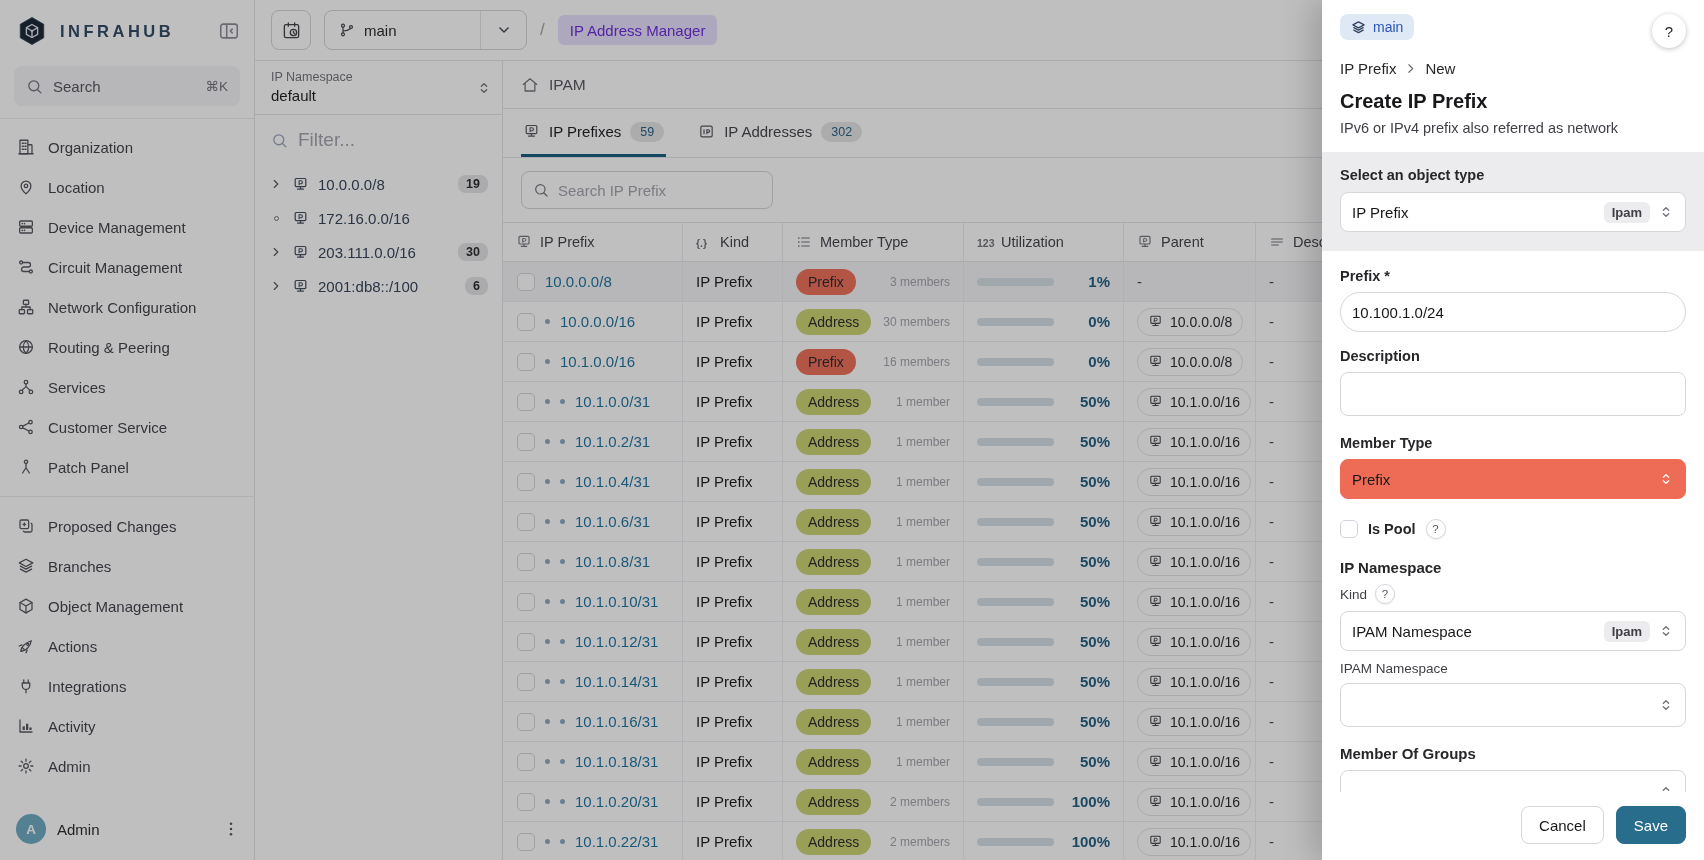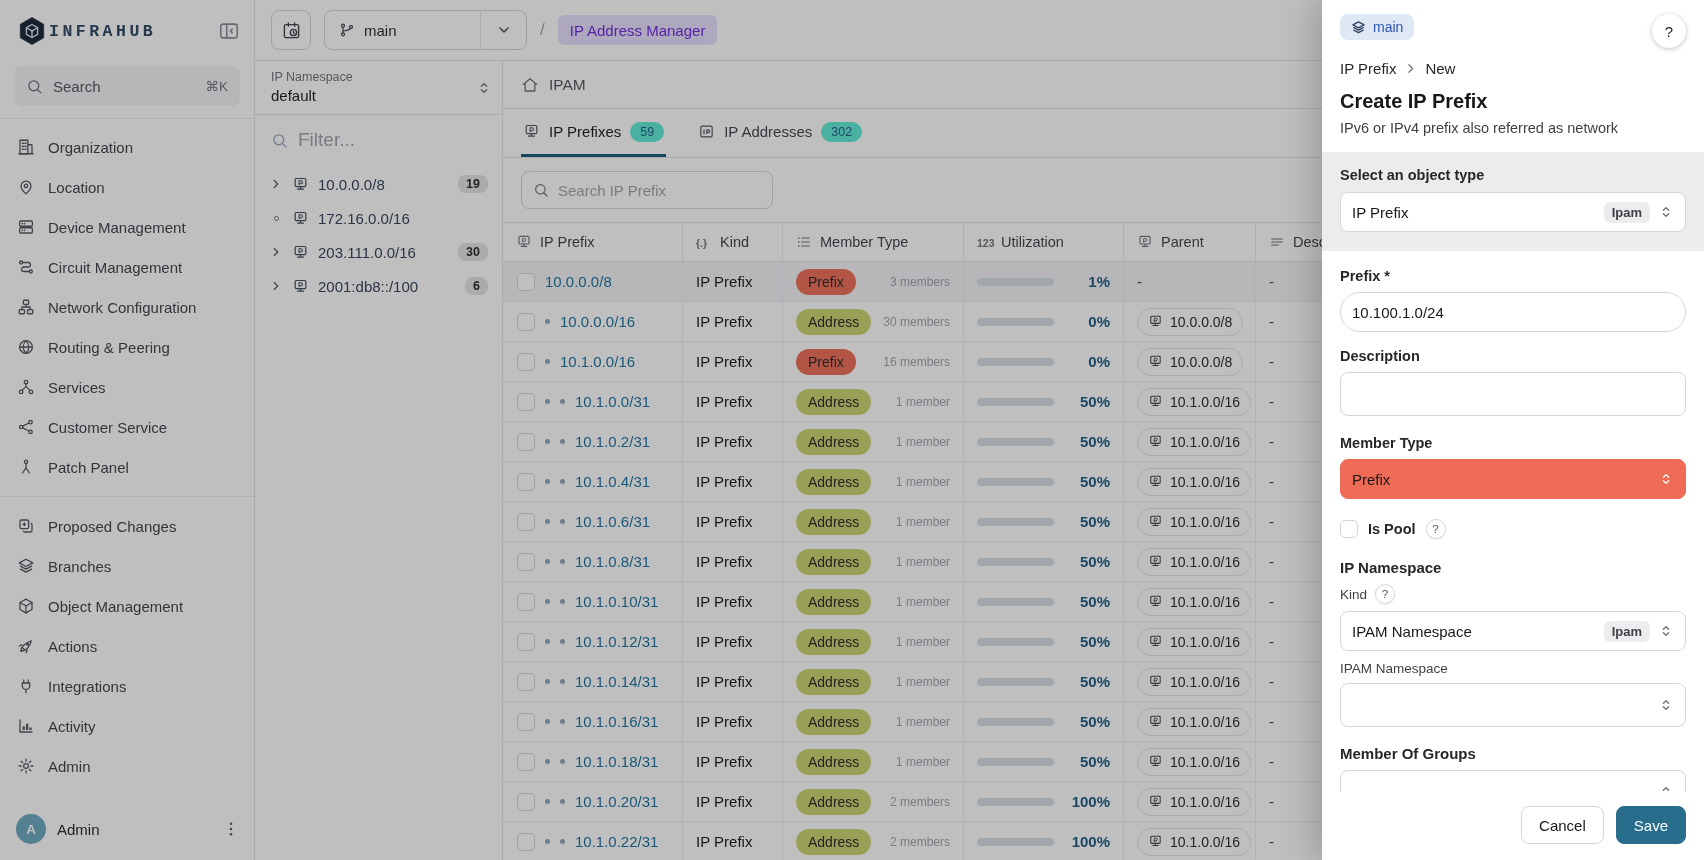--- a/index.html
+++ b/index.html
@@ -8,21 +8,21 @@
     position: relative; width: 1704px; height: 860px; overflow: hidden;
     background: #f4f4f5; font-family: "Liberation Sans", sans-serif; color:#18181b;
   }
   .app { display:flex; height:100%; }
   .icon { display:inline-flex; width:18px; height:18px; flex:none; }
   .icon svg { width:100%; height:100%; }
   .txt-ico { font-size:10.5px; font-weight:700; color:#71717a; display:inline-block; line-height:18px; }
 
   
   .sidebar { width:255px; flex:none; background:#fff; border-right:1px solid #e4e4e7; display:flex; flex-direction:column; }
-  .logo-row { height:62px; display:flex; align-items:center; gap:1px; padding:0 14px 0 16px; flex:none;font-family:Liberation Mono, monospace; }
+  .logo-row { height:62px; display:flex; align-items:center; gap:12px; padding:0 14px 0 16px; flex:none; }
   .logo { width:32px; height:32px; }
   .logo svg { width:100%; height:100%; }
   .wordmark { font-size:16.5px; font-weight:800; letter-spacing:3.5px; color:#2b4660; }
   .collapse-btn { margin-left:auto; color:#8a8a93; width:22px; height:22px; cursor:pointer; }
   .search-pill { margin:4px 14px 12px; height:40px; background:#f4f4f5; border-radius:8px; display:flex; align-items:center; gap:10px; padding:0 12px; color:#52525b; font-size:15px; cursor:pointer; flex:none; }
   .search-pill .icon { color:#71717a; width:17px; height:17px; }
   .kbd { margin-left:auto; color:#71717a; font-size:13.5px; }
   .nav { border-top:1px solid #ececee; padding-top:8px; overflow:hidden; }
   .nav-item { height:40px; display:flex; align-items:center; gap:13px; padding:0 17px; font-size:15px; color:#3f3f46; cursor:pointer; }
   .nav-item .icon { color:#52525b; }
@@ -64,21 +64,21 @@
   .tree-count { margin-left:auto; background:#e4e4e7; border-radius:8px; padding:2px 8px; font-size:12.5px; font-weight:600; color:#27272a; }
 
   
   .main { flex:1; min-width:0; background:#fff; display:flex; flex-direction:column; }
   .ipam-header { height:48px; flex:none; border-bottom:1px solid #e4e4e7; display:flex; align-items:center; gap:10px; padding:0 18px; color:#52525b; font-size:15.5px; }
   .ipam-header .icon { color:#71717a; }
   .tabs { height:49px; flex:none; display:flex; gap:30px; padding:0 18px; border-bottom:1px solid #e4e4e7; }
   .tab { display:flex; align-items:center; gap:9px; font-size:15px; color:#3f3f46; border-bottom:3px solid transparent; padding:0 2px; height:100%; cursor:pointer; }
   .tab .icon { color:#52525b; width:17px; height:17px; }
   .tab.active { color:#18181b; border-color:var(--tab-underline); font-weight:500; }
-  .tab-count { background:#5eead4; color:#1f5c80; padding:3px 10px; border-radius:999px; font-size:12.5px; font-weight:500; }
+  .tab-count { background:#e5e5e5; color:#1f5c80; padding:3px 10px; border-radius:999px; font-size:12.5px; font-weight:500; }
   .search-row { padding:13px 18px; flex:none; }
   .search-box { width:252px; height:38px; border:1px solid #d4d4d8; border-radius:8px; display:flex; align-items:center; gap:9px; padding:0 11px; color:#71717a; }
   .search-box .icon { width:16px; height:16px; }
   .search-box input { border:none; outline:none; font:inherit; font-size:15px; color:#52525b; width:100%; background:none; }
   .search-box input::placeholder { color:#a1a1aa; }
 
   .table { flex:1; overflow:hidden; }
   .thead, .trow { display:grid; grid-template-columns:180px 100px 181px 160px 132px 1fr; }
   .thead { height:40px; border-top:1px solid #e4e4e7; border-bottom:1px solid #e4e4e7; color:#3f3f46; }
   .th { display:flex; align-items:center; gap:8px; padding:0 13px; font-size:14.5px; font-weight:500; border-right:1px solid #e8eaee; overflow:hidden; white-space:nowrap; }

